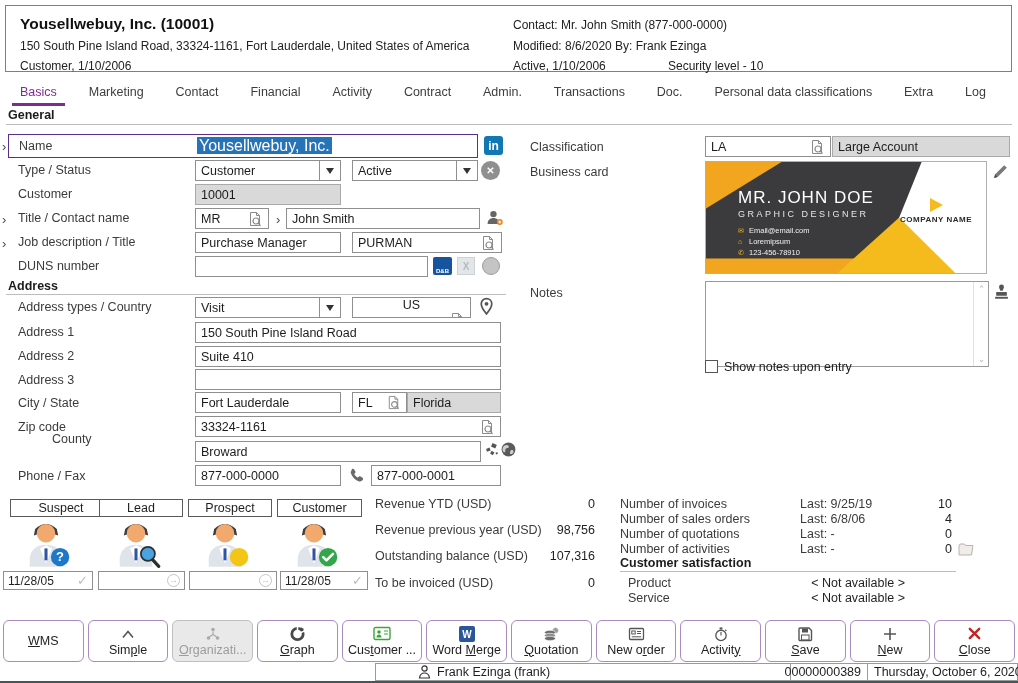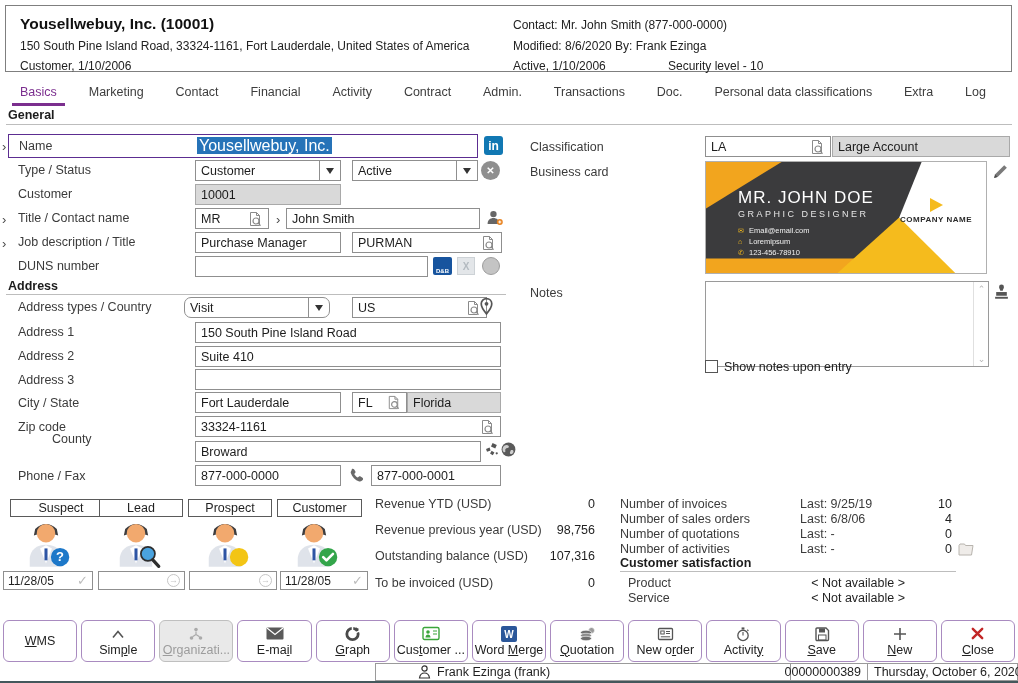--- a/index.html
+++ b/index.html
@@ -185,27 +185,27 @@
     <span></span>
   </div>
   <div class="dnb" style="left:433px; top:257px;">D&amp;B</div>
   <div class="xls" style="left:457px; top:257px;">X</div>
   <div class="gcircle" style="left:482px; top:257px;"></div>
 
   <div class="sec" style="left:8px; top:279px;">Address</div>
   <div class="secline" style="top:294px; right:512px;"></div>
 
   <div class="lbl" style="left:18px; top:300px;">Address types / Country</div>
-  <div class="f dd" style="left:184px; top:297px; width:146px;border-radius:7px;">
+  <div class="f dd" style="left:195px; top:297px; width:146px;">
     <span class="grow">Visit</span>
     <span class="arrow">
         <i></i>
       </span>
   </div>
-  <div class="f" style="left:352px; top:297px; width:135px;">
+  <div class="f" style="left:352px; top:297px; width:119px;flex-direction:column;">
     <span class="grow">US</span>
     <span class="lkico">
       <svg width="16" height="16" viewBox="0 0 16 16">
           <path d="M3.5 1.5h6l3 3v10h-9z" fill="#fff" stroke="#8a8a8a"></path>
           <path d="M9.5 1.5v3h3" fill="none" stroke="#8a8a8a"></path>
           <circle cx="9" cy="10" r="3" fill="none" stroke="#8a8a8a" stroke-width="1.2"></circle>
           <line x1="11.2" y1="12.2" x2="13.6" y2="14.6" stroke="#8a8a8a" stroke-width="1.2"></line>
         </svg>
     </span>
   </div>
@@ -484,29 +484,20 @@
             <circle cx="8" cy="3.5" r="1.8" fill="#aaa"></circle>
             <circle cx="3.5" cy="12" r="1.8" fill="#aaa"></circle>
             <circle cx="12.5" cy="12" r="1.8" fill="#aaa"></circle>
             <path d="M8 5.5v3M8 8.5L4.5 10.8M8 8.5l3.5 2.3" stroke="#aaa" stroke-width="1.2" fill="none"></path>
           </svg>
         </span>
       <span><u>O</u>rganizati...</span>
     </div>
     <div class="tbtn">
       <span class="ticon">
-          <svg width="18" height="13" viewBox="0 0 18 13">
-            <rect x="0.5" y="0.5" width="17" height="12" rx="1" fill="#5a5a5a"></rect>
-            <path d="M1 1l8 6.5L17 1" fill="none" stroke="#fff" stroke-width="1.2"></path>
-          </svg>
-        </span>
-      <span>E-ma<u>i</u>l</span>
-    </div>
-    <div class="tbtn">
-      <span class="ticon">
           <svg width="17" height="17" viewBox="0 0 18 18">
             <circle cx="9" cy="9.5" r="6" fill="none" stroke="#4a4a4a" stroke-width="3"></circle>
             <path d="M9 9.5L9 1.5M9 9.5l7-3" stroke="#fff" stroke-width="1.6"></path>
             <path d="M12.5 2.5l3.5 1.8-2.8 2.2z" fill="#4a4a4a"></path>
           </svg>
         </span>
       <span><u>G</u>raph</span>
     </div>
     <div class="tbtn">
       <span class="ticon">

